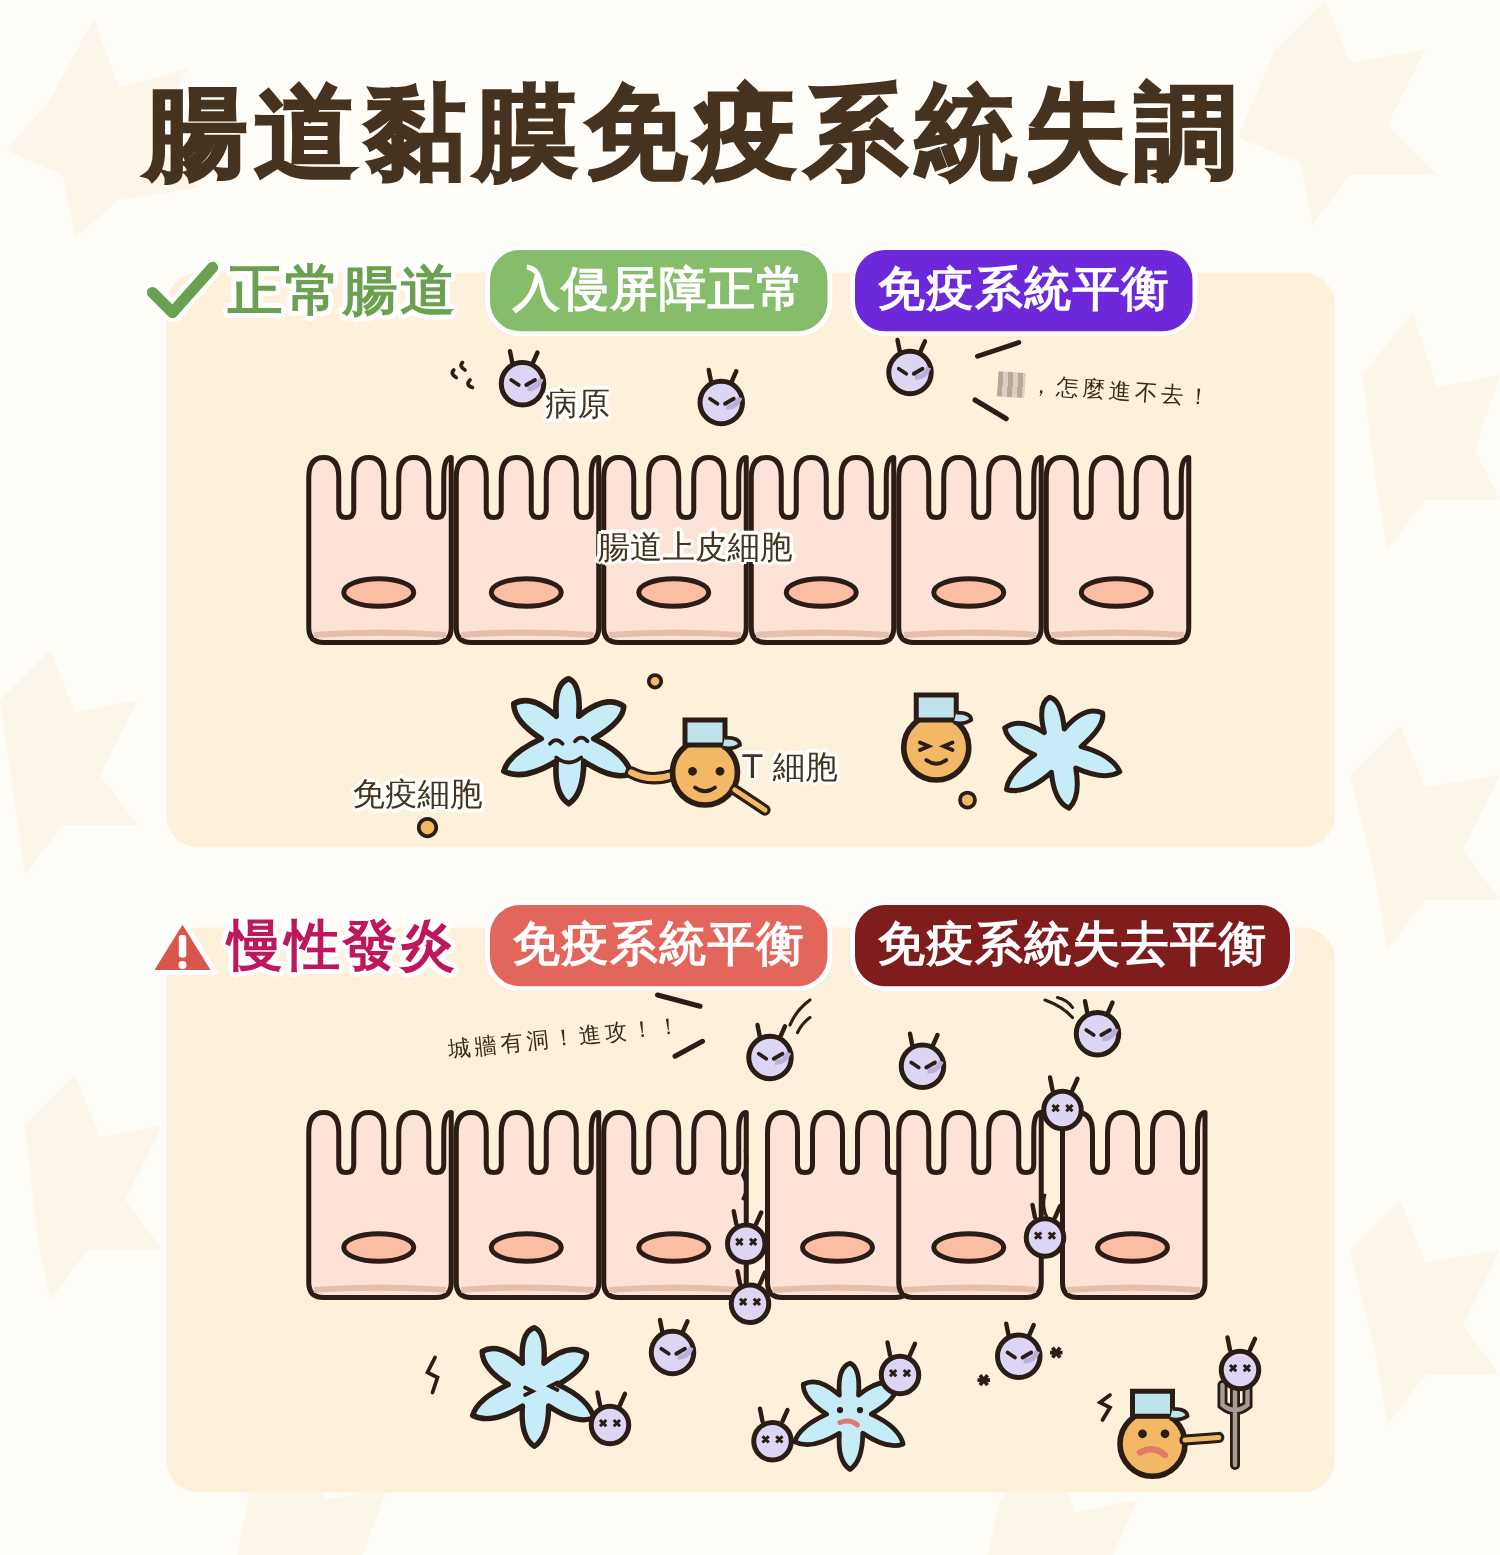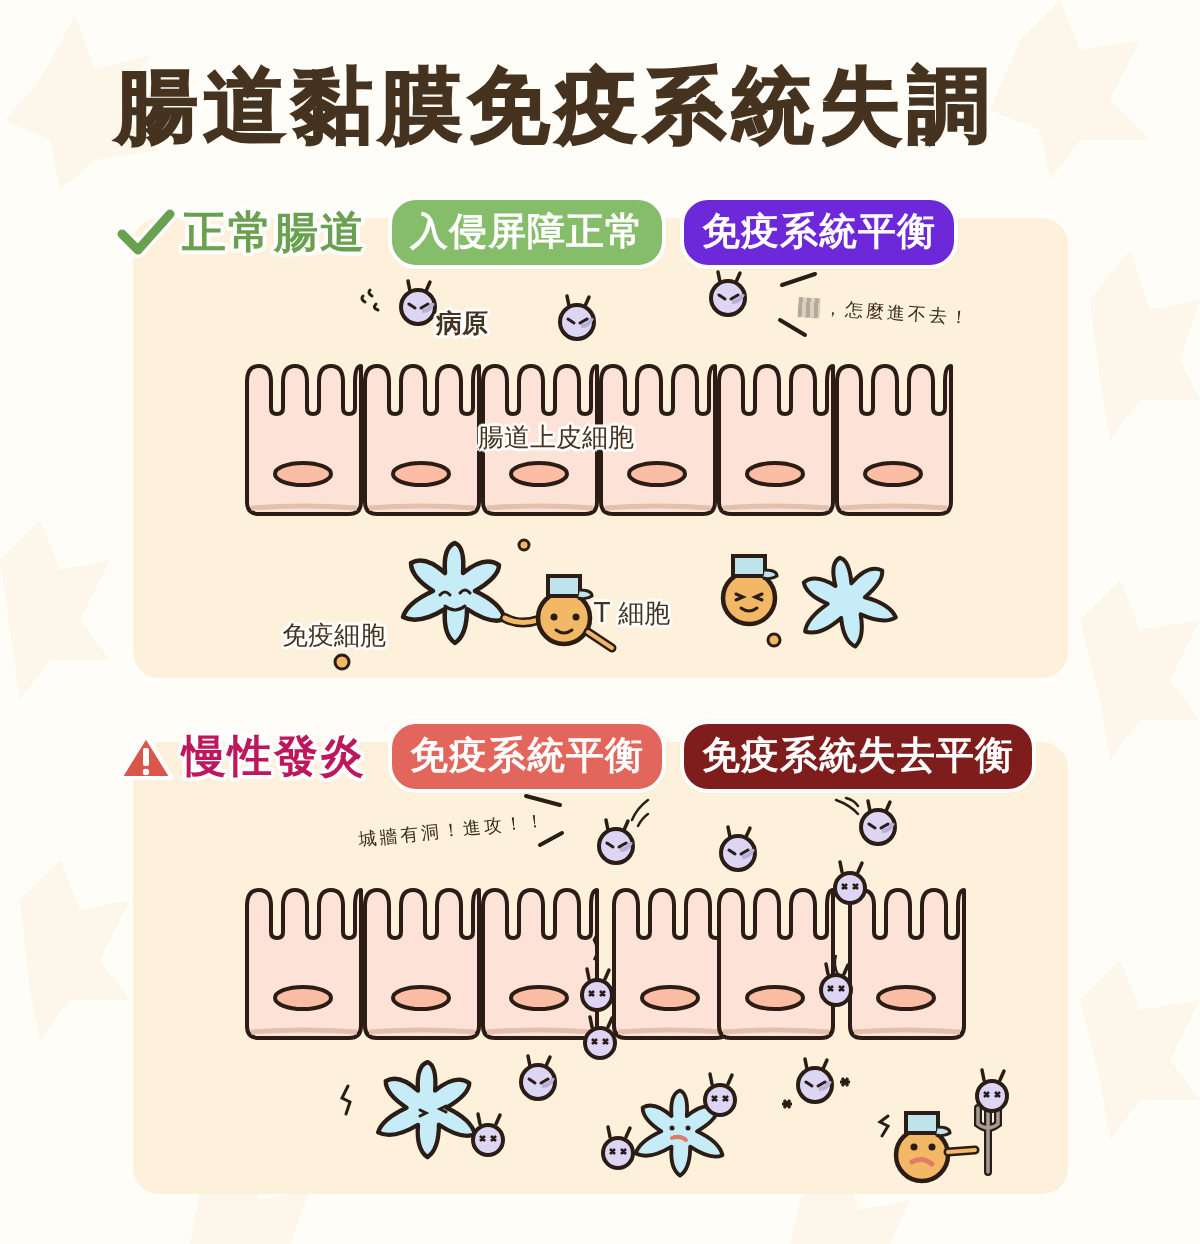--- a/index.html
+++ b/index.html
@@ -205,21 +205,21 @@
     <path d="M912 1162 q10 -6 20 2" stroke="#e07b6a" stroke-width="5" fill="none" stroke-linecap="round"></path>
     <path d="M948 1152 L975 1150" stroke="#2b1d15" stroke-width="9" stroke-linecap="round"></path>
     <path d="M948 1152 L975 1150" stroke="#f3b865" stroke-width="4" stroke-linecap="round"></path>
     <path d="M988 1172 L988 1120 M978 1108 L978 1124 Q988 1132 998 1124 L998 1108 M988 1108 L988 1124" stroke="#2b1d15" stroke-width="8" fill="none" stroke-linecap="round"></path>
     <path d="M988 1172 L988 1120 M978 1108 L978 1124 Q988 1132 998 1124 L998 1108 M988 1108 L988 1124" stroke="#a69d96" stroke-width="3.5" fill="none" stroke-linecap="round"></path>
     <use href="#pathogen-dead" x="992" y="1096"></use>
     <path d="M888 1116 l-8 6 l8 4 l-6 10" stroke="#2b1d15" stroke-width="3" fill="none" stroke-linecap="round"></path>
   </g>
 </svg>
 
-<span class="label" style="left:436px; top:306px;font-weight:bold;">病原</span>
+<span class="label" style="left:436px; top:306px;">病原</span>
 <span class="label" style="left:478px; top:420px;">腸道上皮細胞</span>
 <span class="label" style="left:282px; top:618px;">免疫細胞</span>
 <span class="label" style="left:594px; top:596px;">T 細胞</span>
 
 <div class="hand" style="left:798px; top:300px; transform: rotate(4deg);">
   <span class="blur"></span><span>，怎麼進不去！</span>
 </div>
 <div class="hand" style="left:358px; top:818px; transform: rotate(-6deg);">城牆有洞！進攻！！</div>
 
 </body></html>

